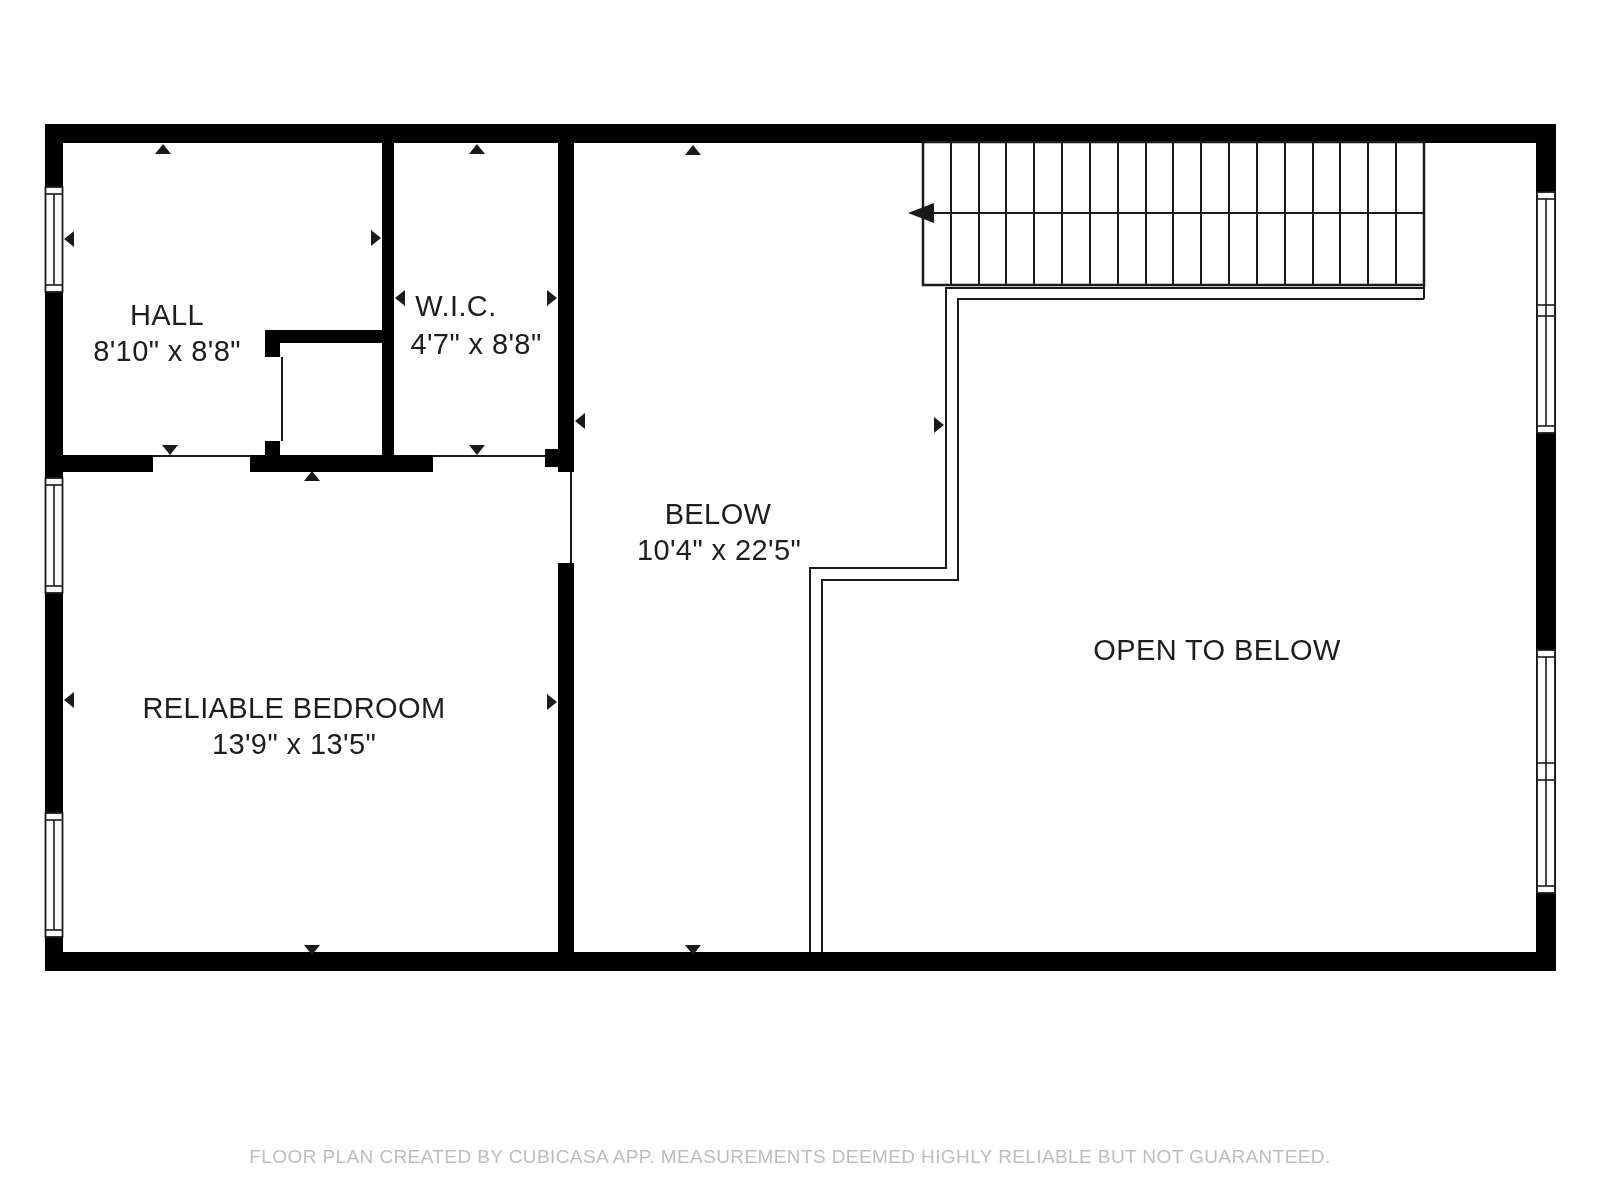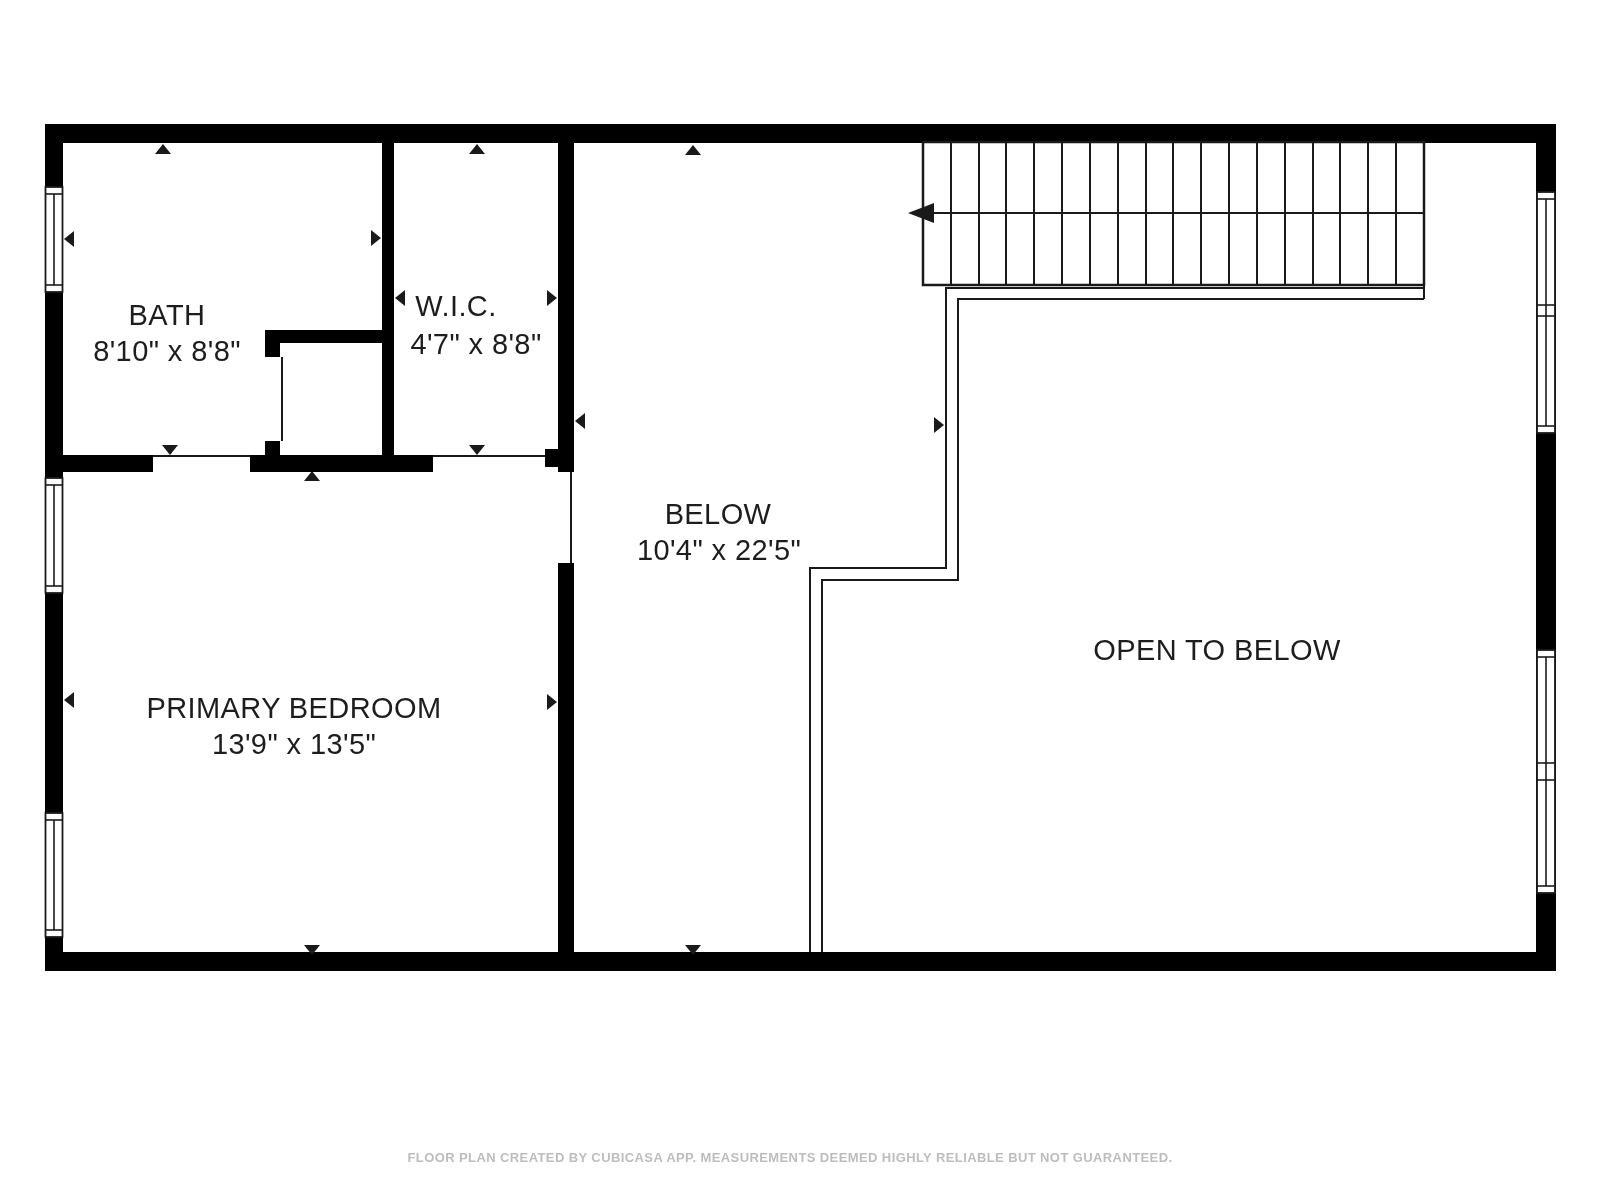--- a/index.html
+++ b/index.html
@@ -32,23 +32,23 @@
     color:var(--room-text);
     font-size:29px;
     letter-spacing:0.4px;
     font-weight:400;
   }
   .footer-note{
     position:absolute;
     transform:translate(-50%,-50%);
     white-space:nowrap;
     color:var(--footer-text);
-    font-size:13px;
+    font-size:19px;
     letter-spacing:0.4px;
-    font-weight:700;
+    font-weight:400;
   }
 </style>
 </head>
 <body>
 
 <div class="stage">
 
   <svg width="1600" height="1200" viewBox="0 0 1600 1200">
 
     <g class="wall">
@@ -161,29 +161,29 @@
       <polygon points="312,471 304,481 320,481"></polygon>
       <polygon points="64,700 74,692 74,708"></polygon>
       <polygon points="557,702 547,694 547,710"></polygon>
       <polygon points="312,955 304,945 320,945"></polygon>
       <polygon points="693,145 685,155 701,155"></polygon>
       <polygon points="693,955 685,945 701,945"></polygon>
       <polygon points="944,425 934,417 934,433"></polygon>
     </g>
   </svg>
 
-  <div class="room-label" style="left:167px;top:315px;">BATH</div>
+  <div class="room-label" style="left:167px;top:315px;">HALL</div>
   <div class="room-label" style="left:167px;top:351px;">8'10" x 8'8"</div>
 
   <div class="room-label" style="left:456px;top:306px;">W.I.C.</div>
   <div class="room-label" style="left:476px;top:344px;">4'7" x 8'8"</div>
 
   <div class="room-label" style="left:718px;top:514px;">BELOW</div>
   <div class="room-label" style="left:719px;top:550px;">10'4" x 22'5"</div>
 
-  <div class="room-label" style="left:294px;top:708px;">PRIMARY BEDROOM</div>
+  <div class="room-label" style="left:294px;top:708px;">RELIABLE BEDROOM</div>
   <div class="room-label" style="left:294px;top:744px;">13'9" x 13'5"</div>
 
   <div class="room-label" style="left:1217px;top:650px;">OPEN TO BELOW</div>
 
   <div class="footer-note" style="left:790px;top:1157px;">FLOOR PLAN CREATED BY CUBICASA APP. MEASUREMENTS DEEMED HIGHLY RELIABLE BUT NOT GUARANTEED.</div>
 
 </div>
 
 </body></html>

